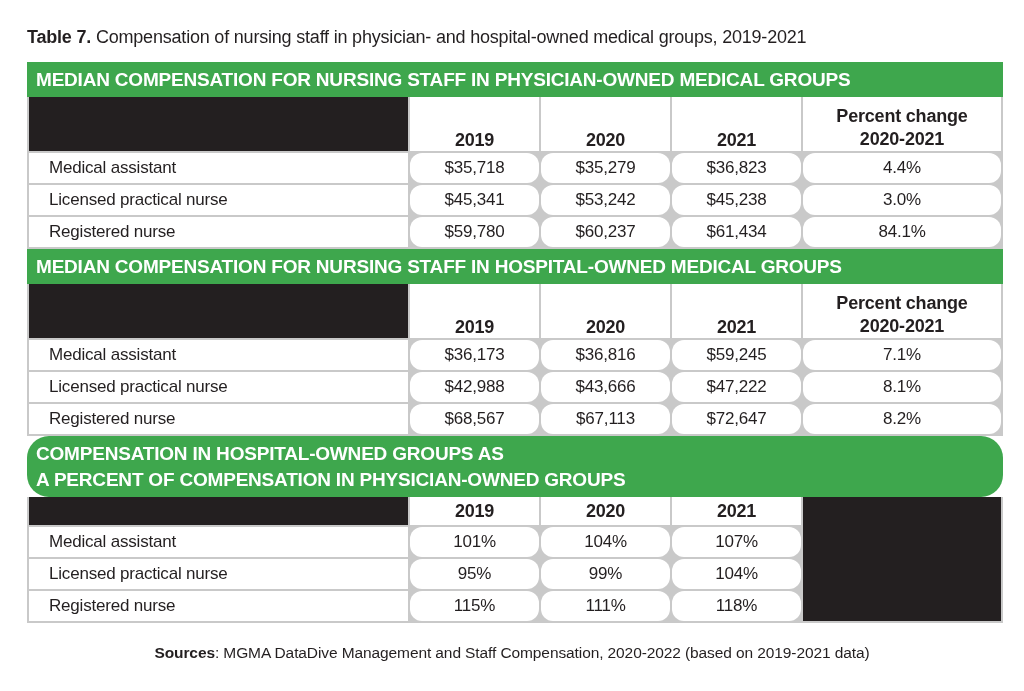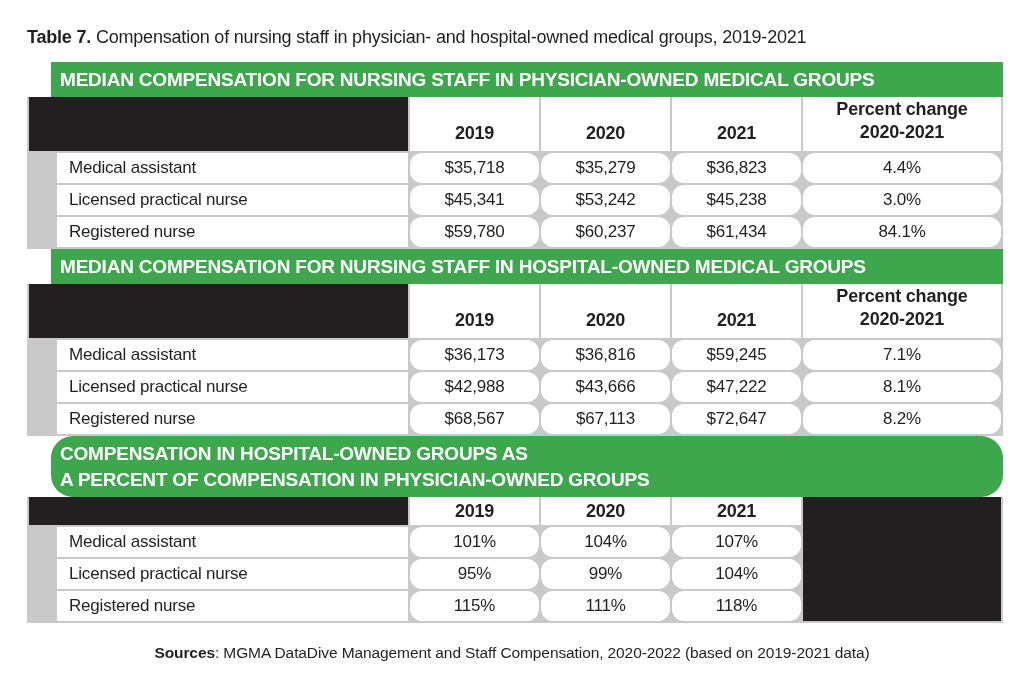--- a/index.html
+++ b/index.html
@@ -25,21 +25,20 @@
     background: #3ea74d;
     color: #ffffff;
     font-weight: bold;
     font-size: 19px;
     letter-spacing: -0.2px;
     padding: 0 9px;
     display: flex;
     flex-direction: column;
     justify-content: center;
     white-space: nowrap;
-    margin-left: 24px;
   }
   .band-1line { height: 35px; }
   .band-2line { height: 61px; line-height: 26px; border-radius: 22px; }
 
   .tbody {
     display: grid;
     grid-template-columns: 379px 129px 129px 129px 1fr;
     gap: 2px;
     background: #c9c9c9;
     border: 2px solid #c9c9c9;
@@ -48,29 +47,28 @@
   .grid-a { grid-template-rows: 54px 30px 30px 30px; }
   .grid-c { grid-template-rows: 28px 30px 30px 30px; }
 
   .cell {
     background: #ffffff;
     display: flex;
     align-items: center;
     font-size: 17px;
     letter-spacing: -0.2px;
   }
-  .cell.label { justify-content: flex-start; padding-left: 12px; margin-left: 28px; }
+  .cell.label { justify-content: flex-start; padding-left: 20px; }
   .cell.num { justify-content: center; border-radius: 12px; }
   .cell.black { background: #231f20; }
   .cell.hdr {
     font-weight: bold;
     font-size: 18px;
     align-items: flex-end;
     justify-content: center;
-    padding-bottom: 7px;
   }
   .cell.hdr-mid { align-items: center; padding-bottom: 0; }
   .pct-hdr { text-align: center; line-height: 23px; }
   .span4 { grid-column: 5; grid-row: 1 / span 4; }
 
   .sources {
     margin-top: 21px;
     text-align: center;
     font-size: 15.5px;
     letter-spacing: -0.1px;

